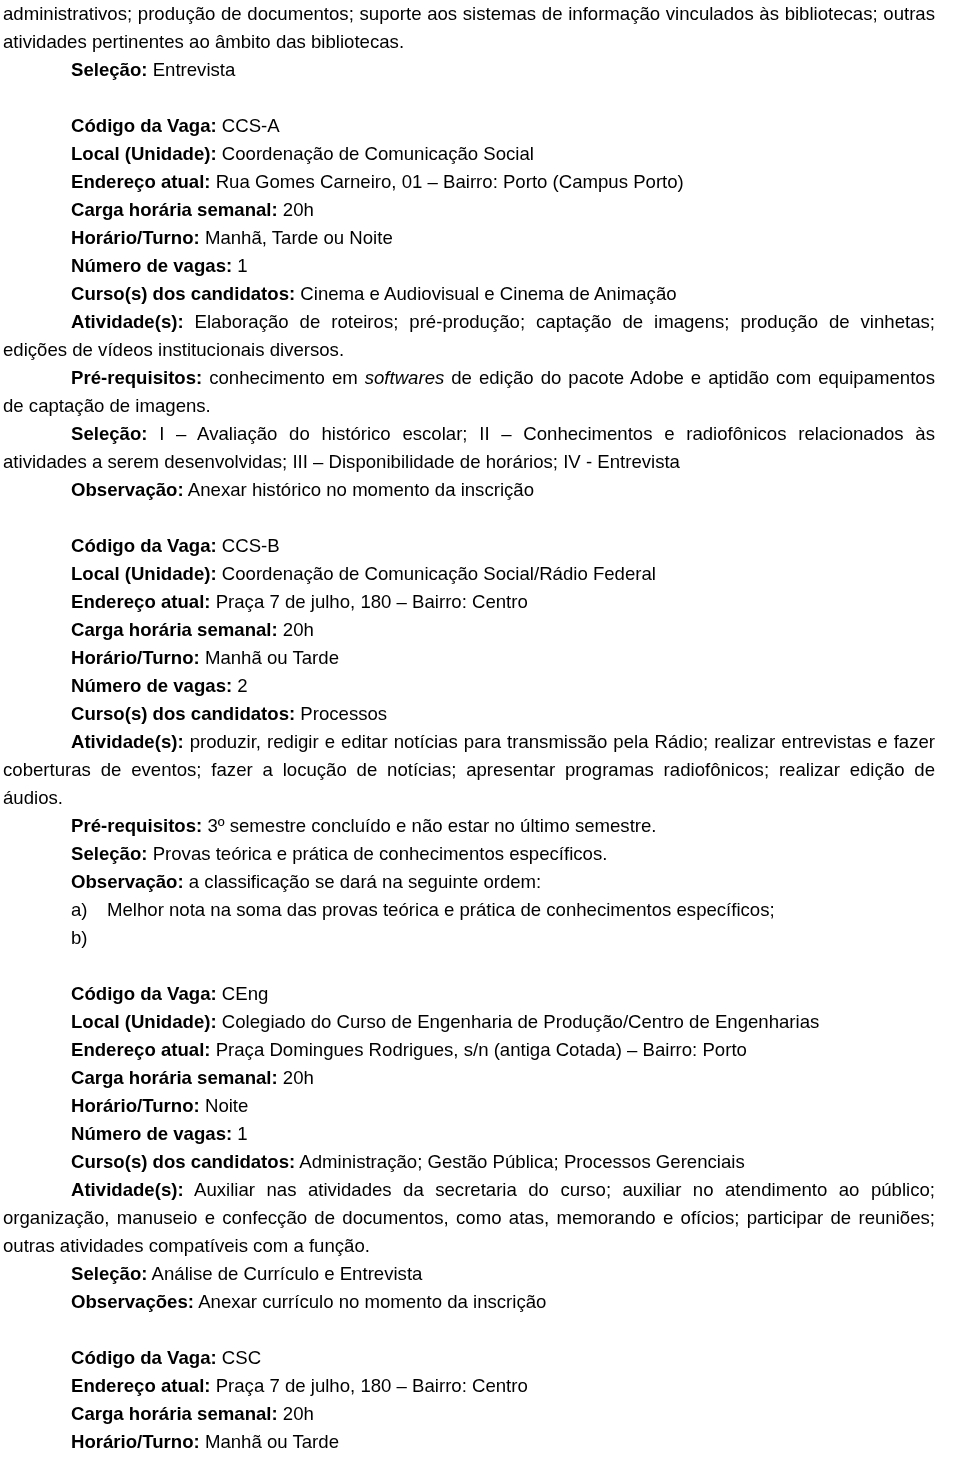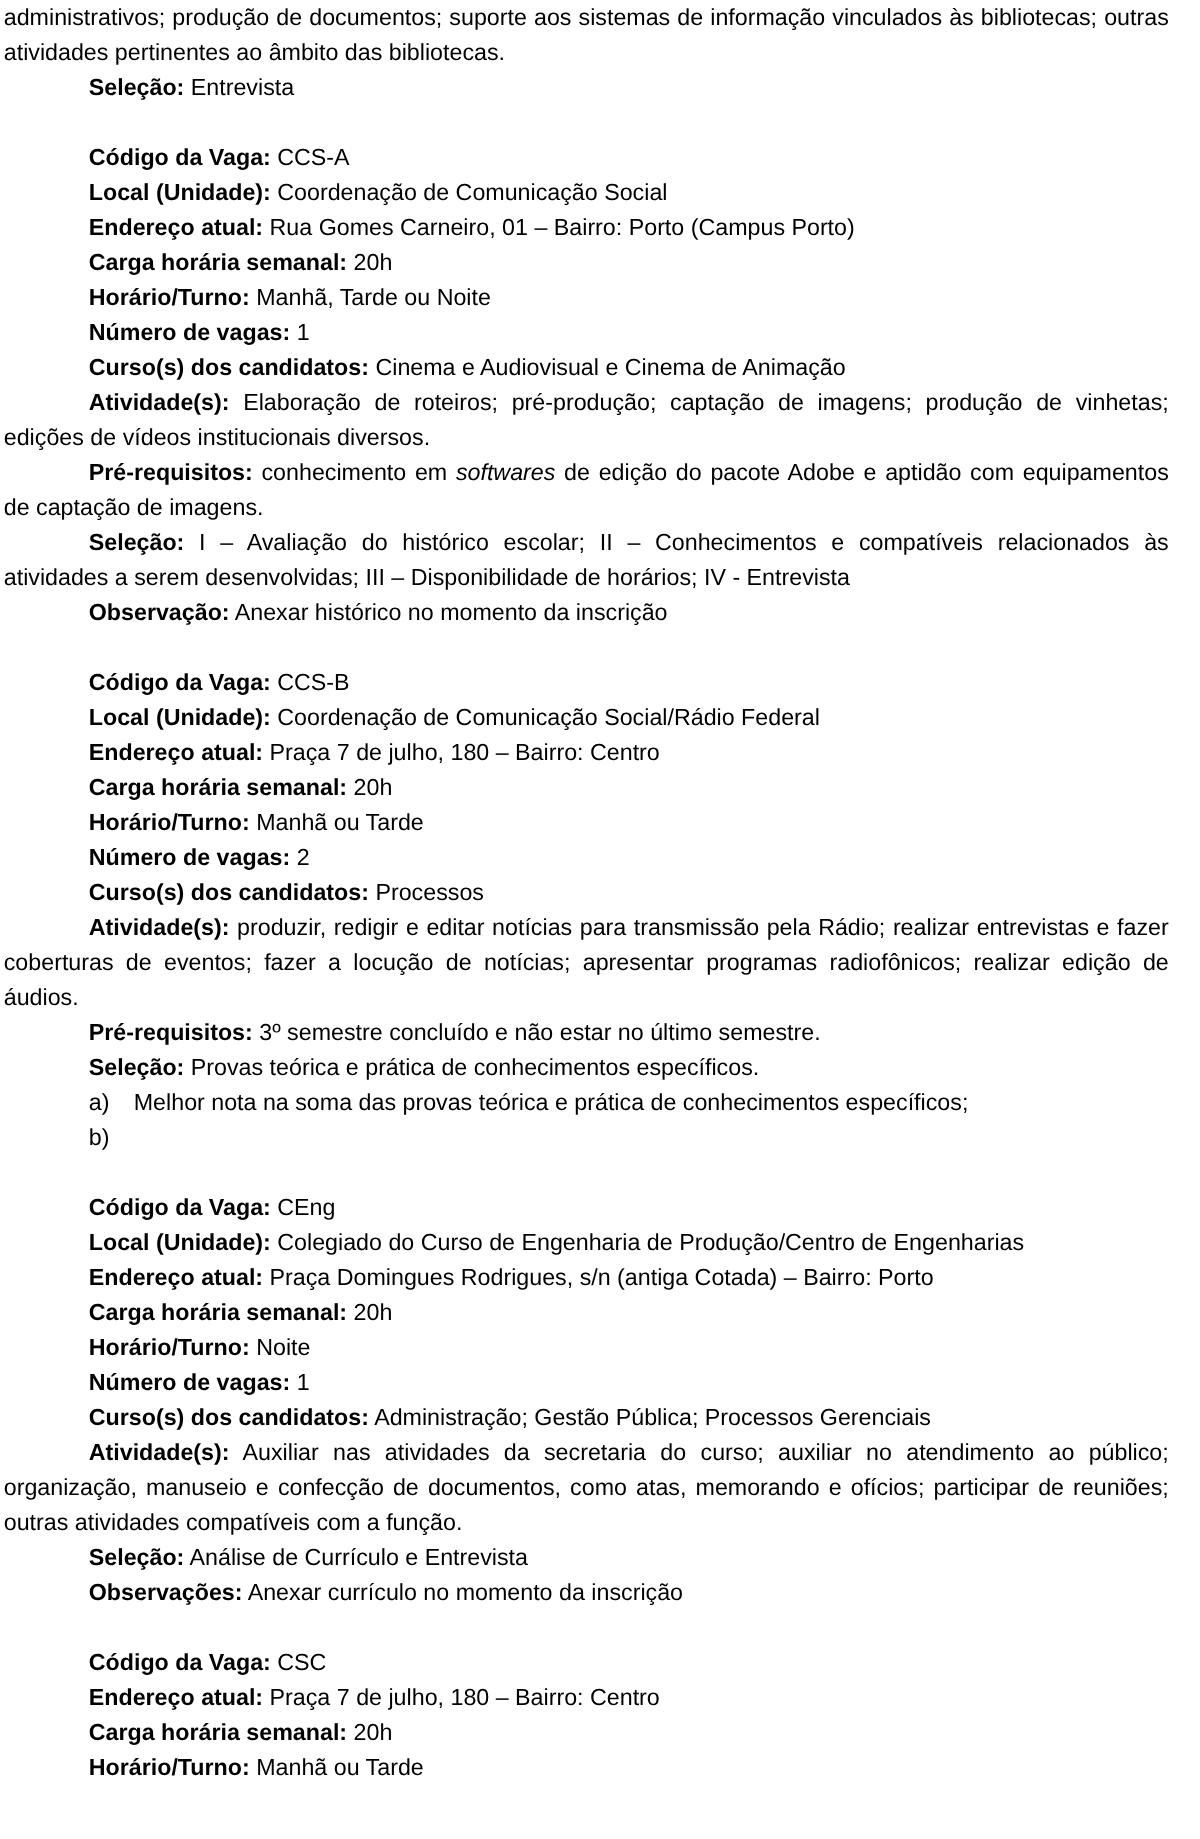--- a/index.html
+++ b/index.html
@@ -117,21 +117,21 @@
 
     <p class="para indent">
       <span class="lbl">Atividade(s):</span><span> Elaboração de roteiros; pré-produção; captação de imagens; produção de vinhetas; edições de vídeos institucionais diversos.</span>
     </p>
 
     <p class="para indent">
       <span class="lbl">Pré-requisitos:</span><span> conhecimento em </span><span class="ital">softwares</span><span> de edição do pacote Adobe e aptidão com equipamentos de captação de imagens.</span>
     </p>
 
     <p class="para indent">
-      <span class="lbl">Seleção:</span><span> I – Avaliação do histórico escolar; II – Conhecimentos e compatíveis relacionados às atividades a serem desenvolvidas; III – Disponibilidade de horários; IV - Entrevista</span>
+      <span class="lbl">Seleção:</span><span> I – Avaliação do histórico escolar; II – Conhecimentos e radiofônicos relacionados às atividades a serem desenvolvidas; III – Disponibilidade de horários; IV - Entrevista</span>
     </p>
 
     <p class="field">
       <span class="lbl">Observação:</span><span> Anexar histórico no momento da inscrição</span>
     </p>
   </div>
 
   <div class="spacer-block"></div>
 
   <div class="block">
@@ -169,20 +169,23 @@
     </p>
 
     <p class="field">
       <span class="lbl">Pré-requisitos:</span><span> 3º semestre concluído e não estar no último semestre.</span>
     </p>
 
     <p class="field">
       <span class="lbl">Seleção:</span><span> Provas teórica e prática de conhecimentos específicos.</span>
     </p>
 
+    <p class="field">
+      <span class="lbl">Observação:</span><span> a classificação se dará na seguinte ordem:</span>
+    </p>
 
     <div class="listrow">
       <span class="marker">a)</span>
       <span class="ltext">Melhor nota na soma das provas teórica e prática de conhecimentos específicos;</span>
     </div>
 
     <div class="listrow">
       <span class="marker">b)</span>
     </div>
   </div>

